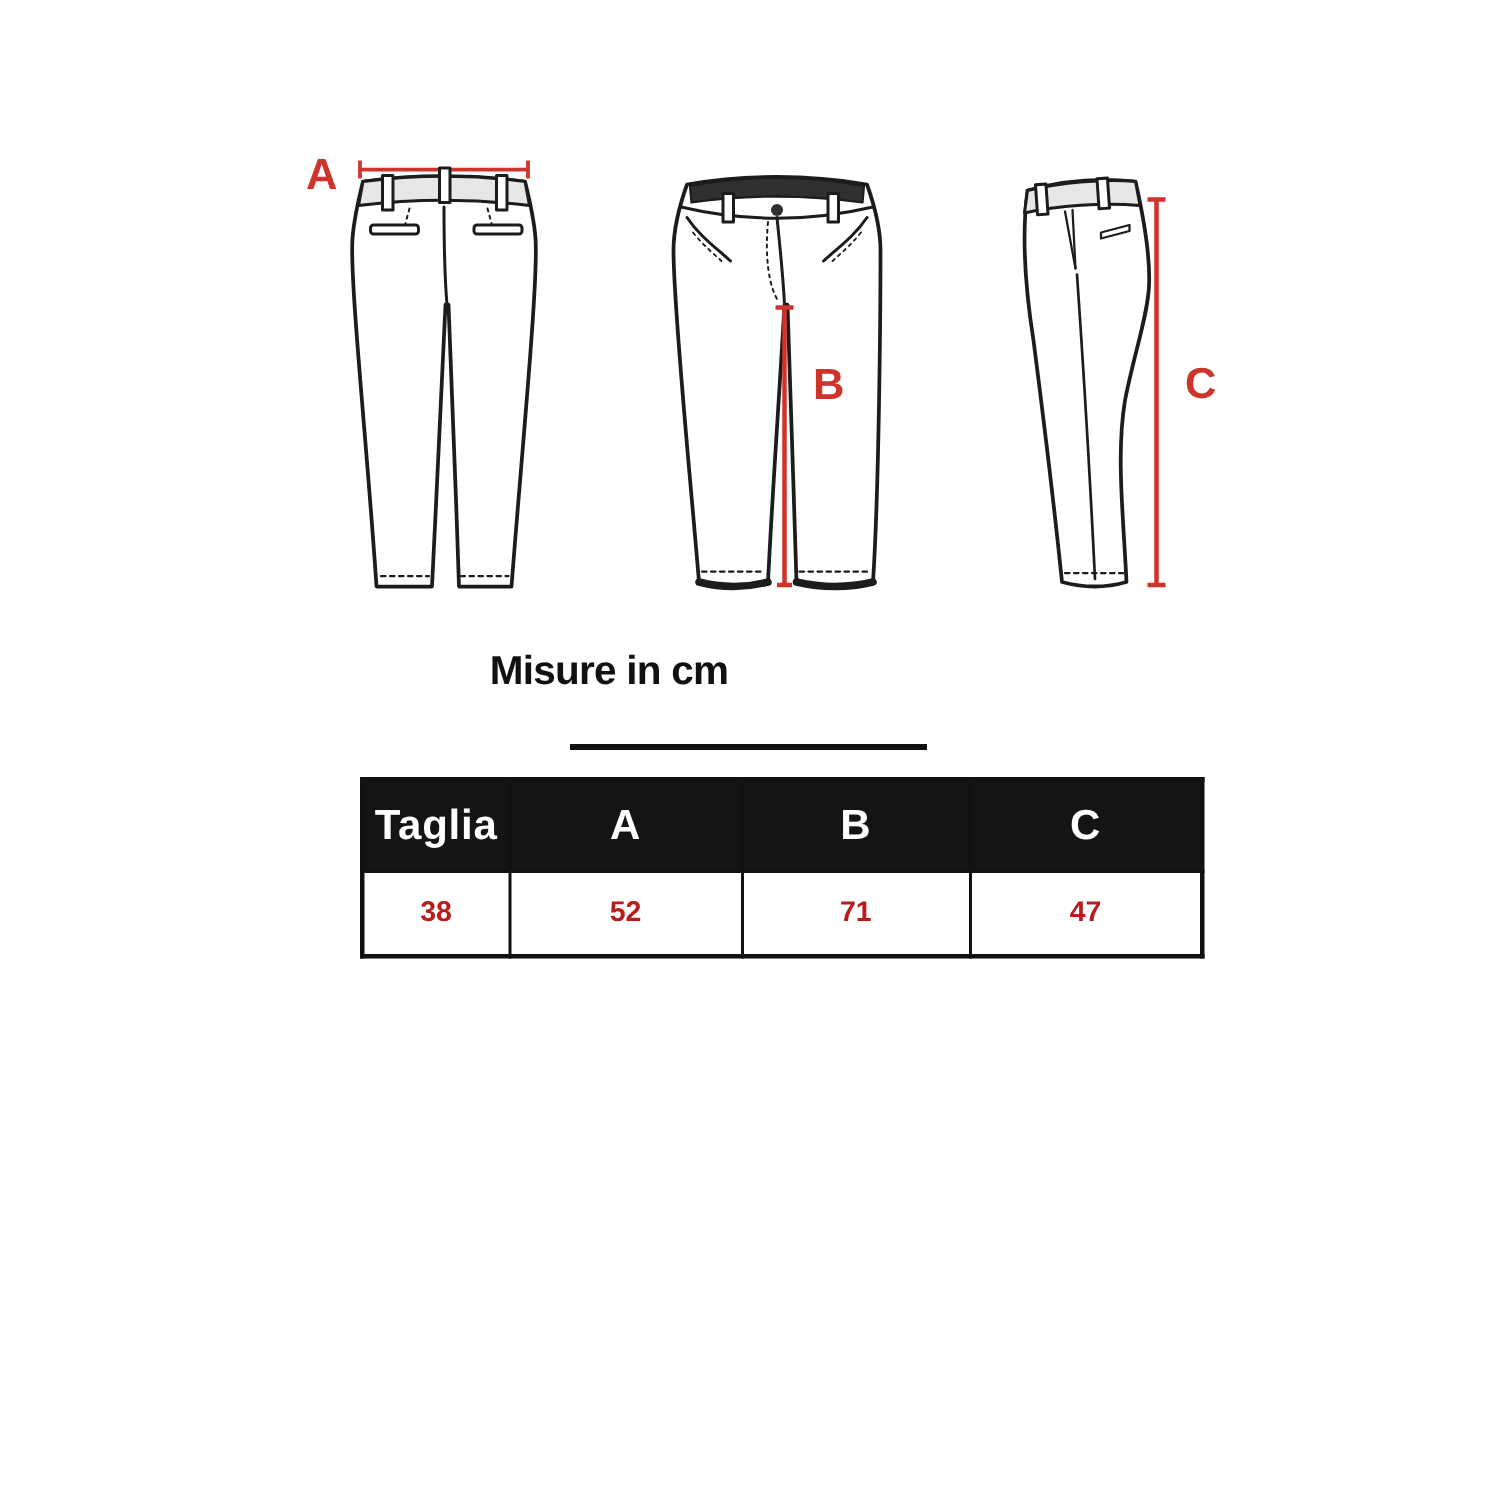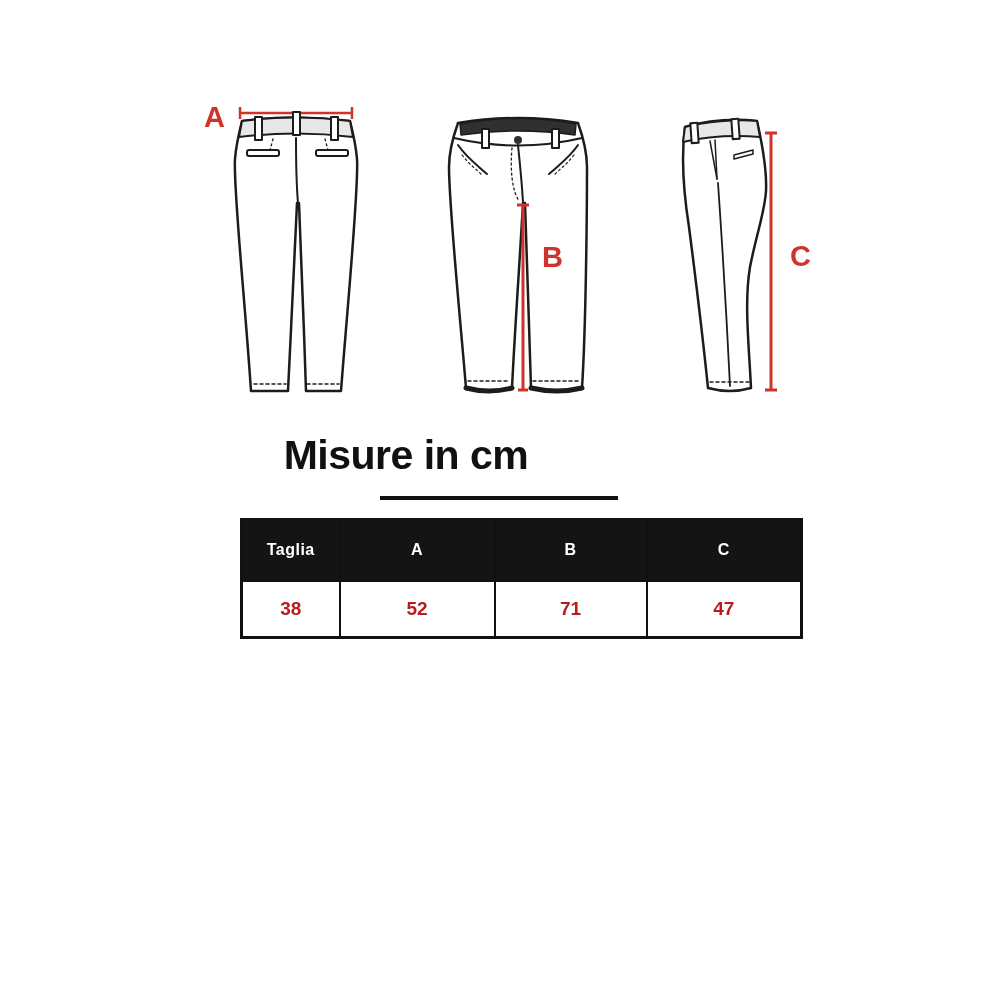--- a/index.html
+++ b/index.html
@@ -26,21 +26,21 @@
   #label-a { left: 4px;  top: 8px;   }
   #label-b { left: 112px; top: 148px; }
   #label-c { left: 130px; top: 147px; }
 
   .red-stroke { stroke: var(--accent, #cf342b); }
 
   .page-title {
     position: absolute;
     left: 0; top: 432px; width: 812px;
     text-align: center;
-    font-size: 41px;
+    font-size: 27px;
     font-weight: 800;
     color: #111;
     letter-spacing: -0.5px;
   }
   .title-underline {
     position: absolute;
     left: 380px; top: 496px;
     width: 238px; height: 4px;
     background: #111;
   }
@@ -49,21 +49,21 @@
     position: absolute;
     left: 240px; top: 518px;
     width: 560px;
     border-collapse: collapse;
     border: 3px solid #111;
     table-layout: fixed;
   }
   table.size-table th {
     background: #141414;
     color: #fff;
-    font-size: 16px;
+    font-size: 28px;
     font-weight: 800;
     height: 61px;
     text-align: center;
     border: 2px solid #111;
     letter-spacing: 0.5px;
   }
   table.size-table td {
     background: #fff;
     color: #b91c1c;
     font-size: 19px;

